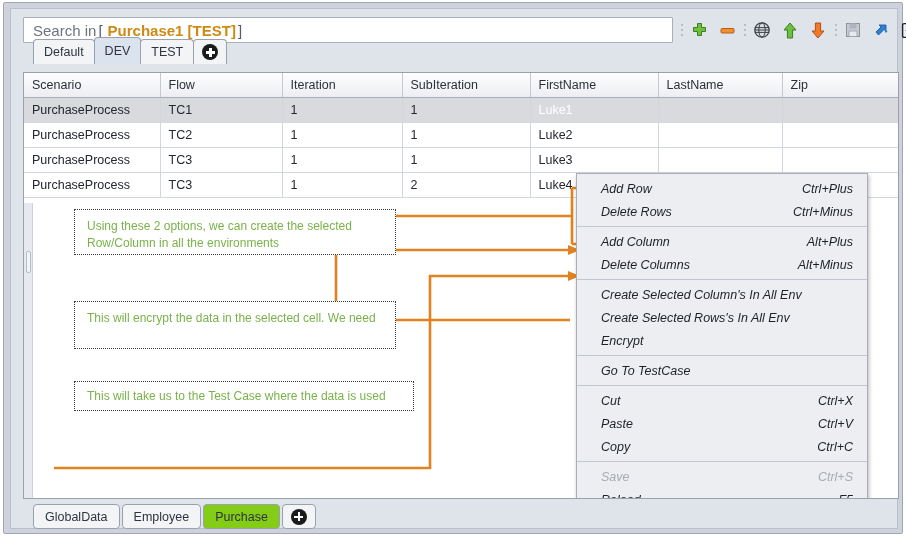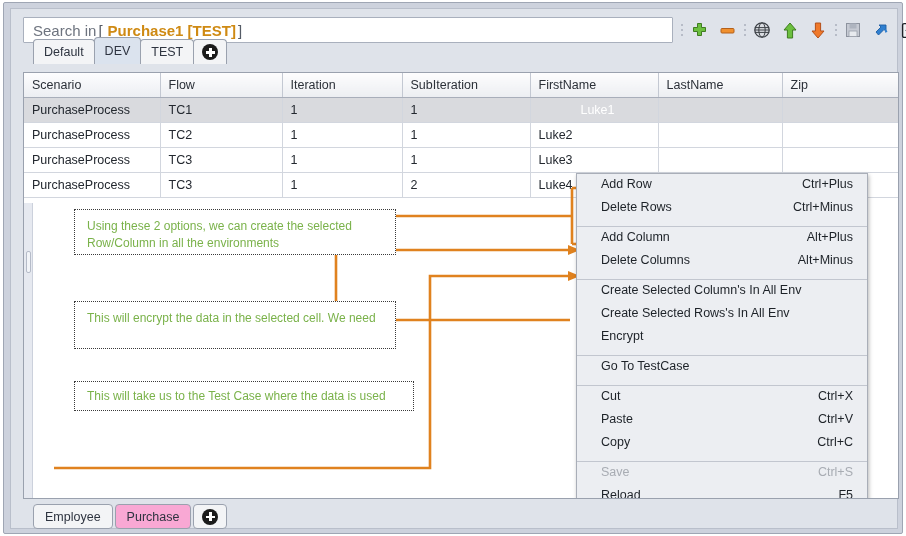--- a/index.html
+++ b/index.html
@@ -177,21 +177,20 @@
     border-bottom: 1px solid #d2d6de;
     padding-left: 8px;
     background: #ffffff;
     overflow: hidden;
     white-space: nowrap;
   }
   table.grid tr.selrow td { background: #d9dade; }
   table.grid td.selcell {
     background: #8ca6c0;
     color: #ffffff;
-    text-align: center;
   }
 
   
   .callout {
     position: absolute;
     border: 1px dotted #3a3a3a;
     background: #ffffff;
     color: #7ab24a;
     font-size: 12px;
     line-height: 17px;
@@ -218,23 +217,24 @@
     border: 1px solid #a9aeb8;
     box-shadow: 1px 2px 4px rgba(0,0,0,0.28);
     z-index: 10;
     font-size: 12.5px;
     color: #1d2228;
     padding: 3px 0;
   }
   .mi {
     height: 23px;
     display: flex;
-    align-items: flex-start;
+    align-items: center;
     padding: 0 14px 0 24px;
     white-space: nowrap;
+    font-style: italic;
   }
   .mi .lbl { flex: 1; }
   .mi .acc { color: #1d2228; padding-left: 12px; }
   .mi.disabled .lbl, .mi.disabled .acc { color: #a8acb3; }
   .mi-sep {
     height: 1px;
     background: #c2c6cf;
     margin: 3px 0;
   }
 
@@ -250,21 +250,21 @@
     height: 25px;
     padding: 0 11px;
     background: #f3f4f6;
     border: 1px solid #9aa1ae;
     border-radius: 4px;
     font-size: 12.5px;
     color: #2e3440;
     display: flex; align-items: center; justify-content: center;
     margin-right: 2px;
   }
-  .sheettab.active { background: #f9a8d4; }
+  .sheettab.active { background: #84cc16; }
   .sheettab.plus { padding: 0 8px; }
 </style>
 </head>
 <body>
 
 <div id="app">
   <div class="win-frame">
     <div class="win-inner">
 
       <div class="searchrow">
@@ -537,20 +537,23 @@
           <div class="mi">
             <span class="lbl">Reload</span>
             <span class="acc">F5</span>
           </div>
 
         </div>
       </div>
 
       <div class="sheettabs">
         <div class="sheettab">
+          <span>GlobalData</span>
+        </div>
+        <div class="sheettab">
           <span>Employee</span>
         </div>
         <div class="sheettab active">
           <span>Purchase</span>
         </div>
         <div class="sheettab plus">
           <span class="plus-badge"></span>
         </div>
       </div>
 

